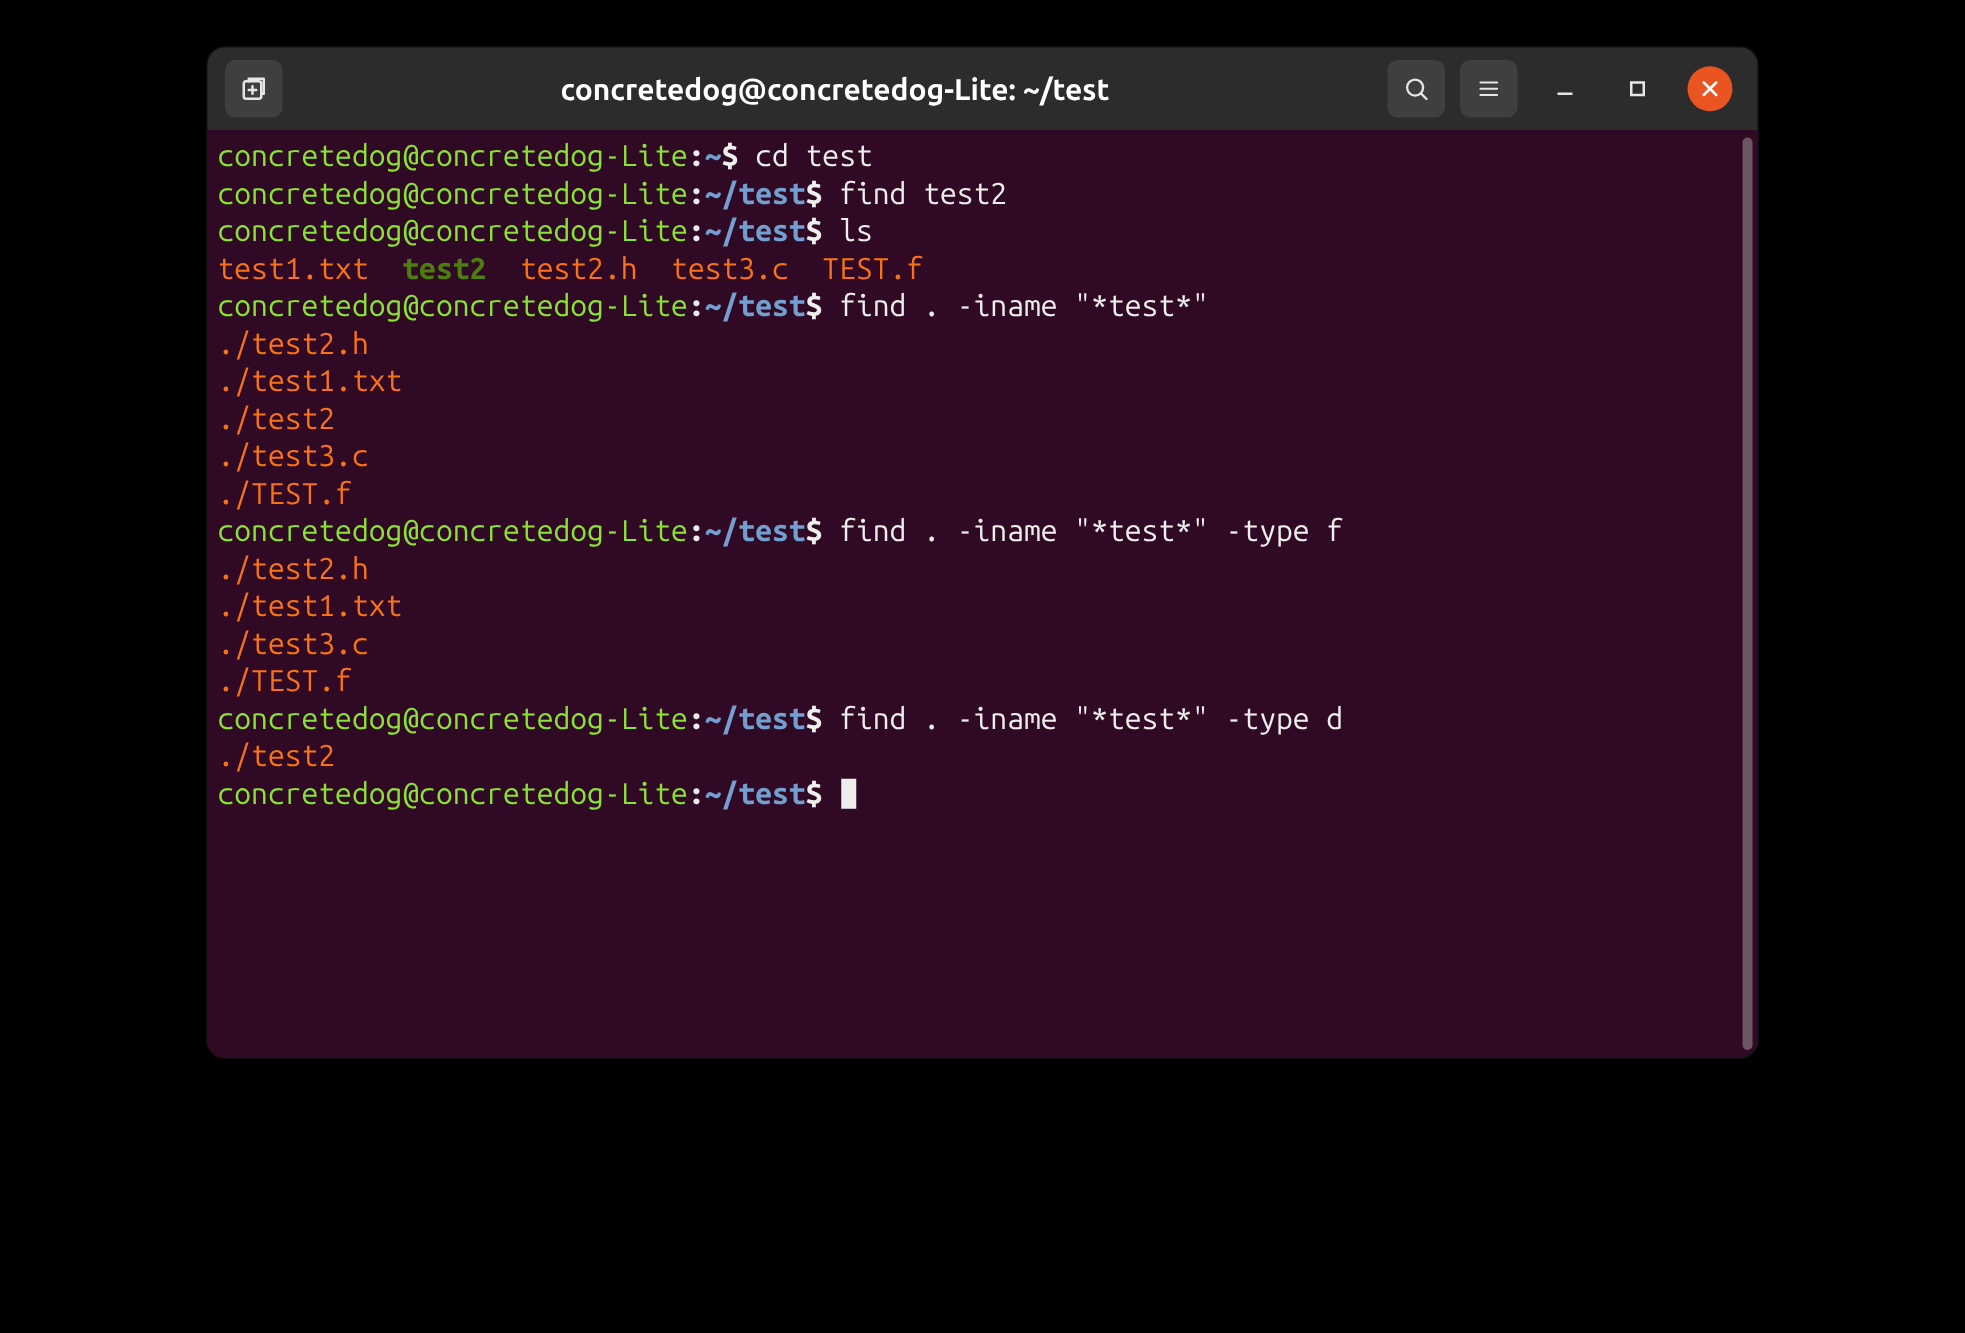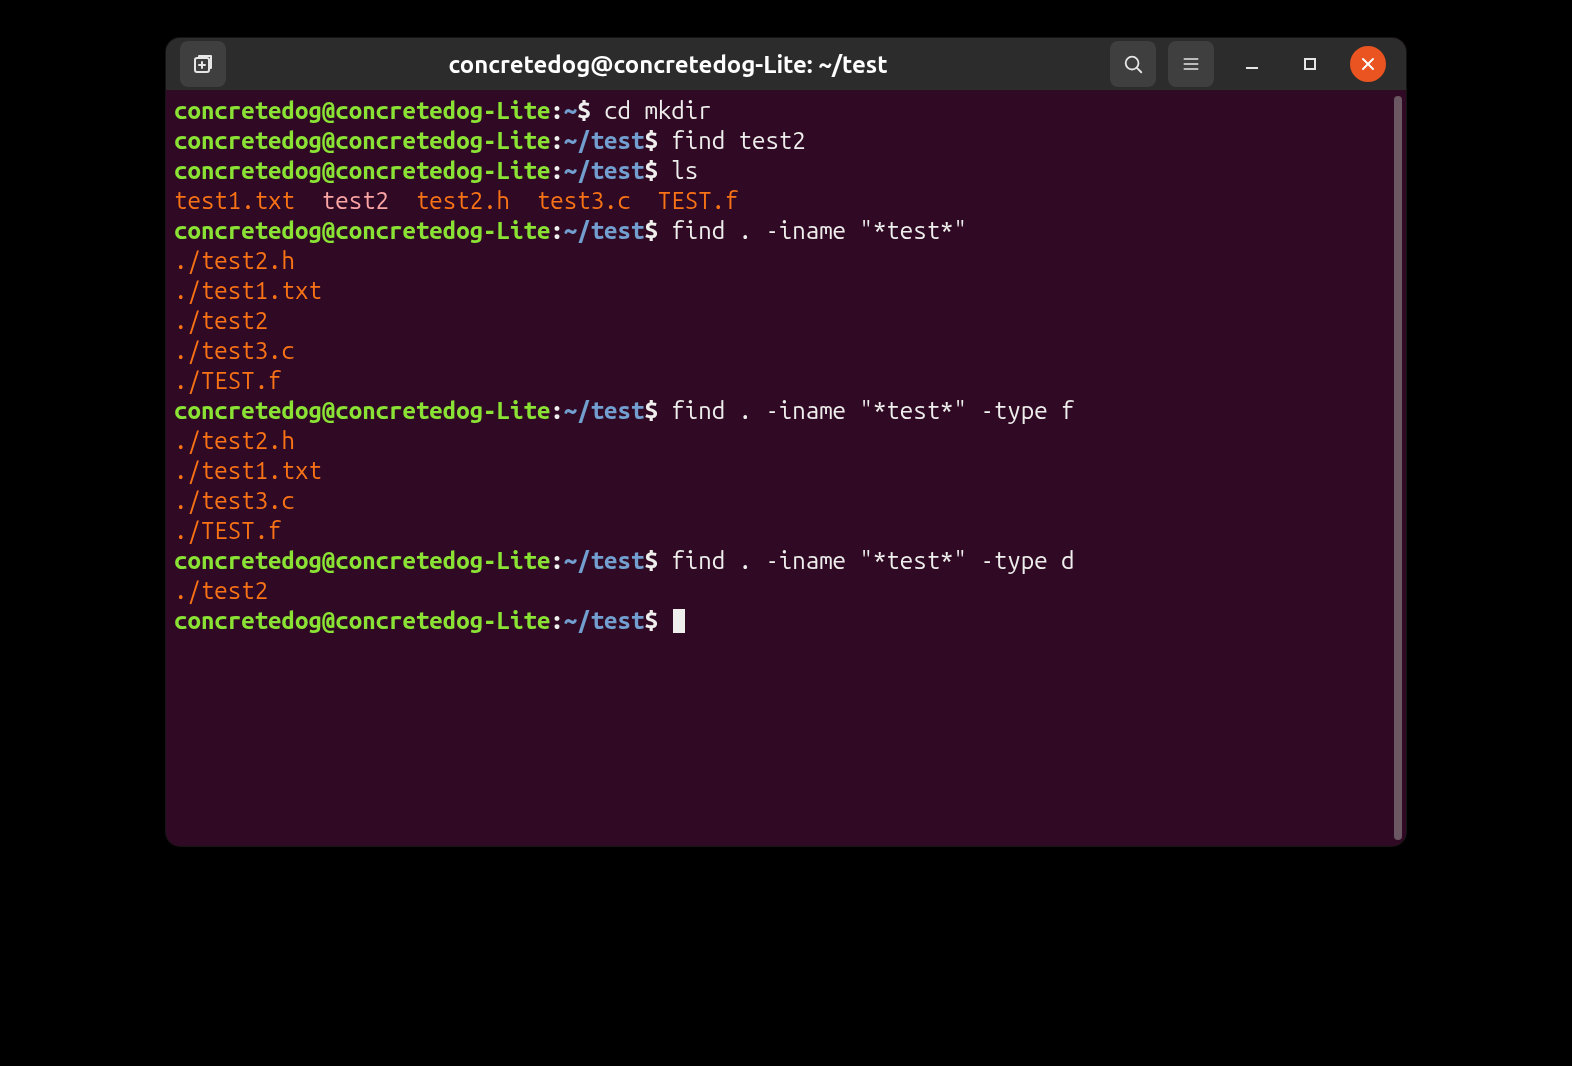--- a/index.html
+++ b/index.html
@@ -17,21 +17,21 @@
       width: 1240px;
       height: 808px;
       background: #300a24;
       border-radius: 14px;
       overflow: hidden;
       box-shadow: 0 0 0 1px rgba(255,255,255,0.08);
       display: flex;
       flex-direction: column;
     }
     .titlebar {
-      height: 52px;
+      height: 66px;
       background: #2c2c2c;
       display: flex;
       align-items: center;
       padding: 16px 14px;
       gap: 12px;
       flex: 0 0 auto;
     }
     .tb-btn {
       width: 46px;
       height: 46px;
@@ -96,27 +96,27 @@
       width: 12px;
       background: transparent;
       padding: 6px 4px 6px 0;
     }
     .scroll-thumb {
       width: 8px;
       height: 100%;
       background: #6a5762;
       border-radius: 4px;
     }
-    .user-host { color: #8ae234; font-weight: bold; }
+    .user-host { color: #8ae234; font-weight: normal; }
     .colon    { color: #eeeeec; font-weight: bold; }
     .path     { color: #729fcf; font-weight: bold; }
     .dollar   { color: #eeeeec; font-weight: bold; }
     .cmd      { color: #eeeeec; }
     .out      { color: #f97316; }
-    .dir      { color: #fca5a5; font-weight: normal; }
+    .dir      { color: #4d7c0f; font-weight: bold; }
     .cursor-block {
       display: inline-block;
       width: 12px;
       height: 24px;
       background: #eeeeec;
       vertical-align: -4px;
       margin-left: 2px;
     }
   </style>
 </head>
@@ -164,21 +164,21 @@
       <div class="win-close">
         <svg width="14" height="14" viewBox="0 0 14 14" stroke="currentColor" stroke-width="2" stroke-linecap="round">
           <line x1="2" y1="2" x2="12" y2="12"></line>
           <line x1="12" y1="2" x2="2" y2="12"></line>
         </svg>
       </div>
     </div>
   </div>
 
   <div class="term-area">
-    <div class="term"><span class="user-host">concretedog@concretedog-Lite</span><span class="colon">:</span><span class="path">~</span><span class="dollar">$</span><span class="cmd"> cd mkdir</span>
+    <div class="term"><span class="user-host">concretedog@concretedog-Lite</span><span class="colon">:</span><span class="path">~</span><span class="dollar">$</span><span class="cmd"> cd test</span>
 <span class="user-host">concretedog@concretedog-Lite</span><span class="colon">:</span><span class="path">~/test</span><span class="dollar">$</span><span class="cmd"> find test2</span>
 <span class="user-host">concretedog@concretedog-Lite</span><span class="colon">:</span><span class="path">~/test</span><span class="dollar">$</span><span class="cmd"> ls</span>
 <span class="out">test1.txt  </span><span class="dir">test2</span><span class="out">  test2.h  test3.c  TEST.f</span>
 <span class="user-host">concretedog@concretedog-Lite</span><span class="colon">:</span><span class="path">~/test</span><span class="dollar">$</span><span class="cmd"> find . -iname "*test*"</span>
 <span class="out">./test2.h</span>
 <span class="out">./test1.txt</span>
 <span class="out">./test2</span>
 <span class="out">./test3.c</span>
 <span class="out">./TEST.f</span>
 <span class="user-host">concretedog@concretedog-Lite</span><span class="colon">:</span><span class="path">~/test</span><span class="dollar">$</span><span class="cmd"> find . -iname "*test*" -type f</span>

